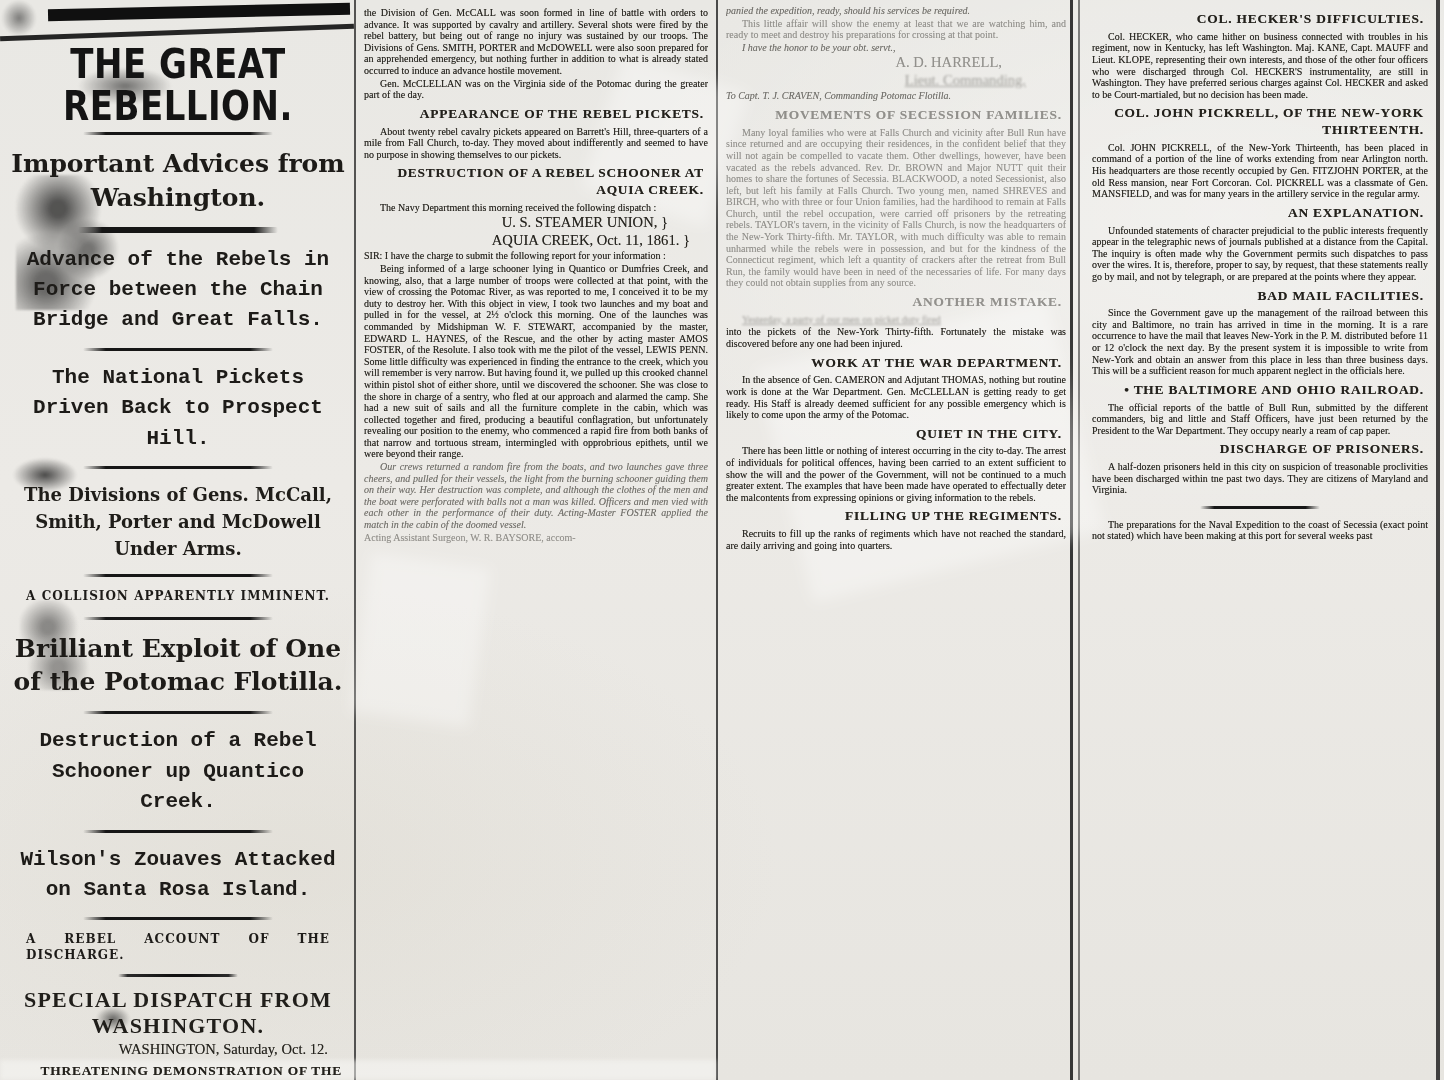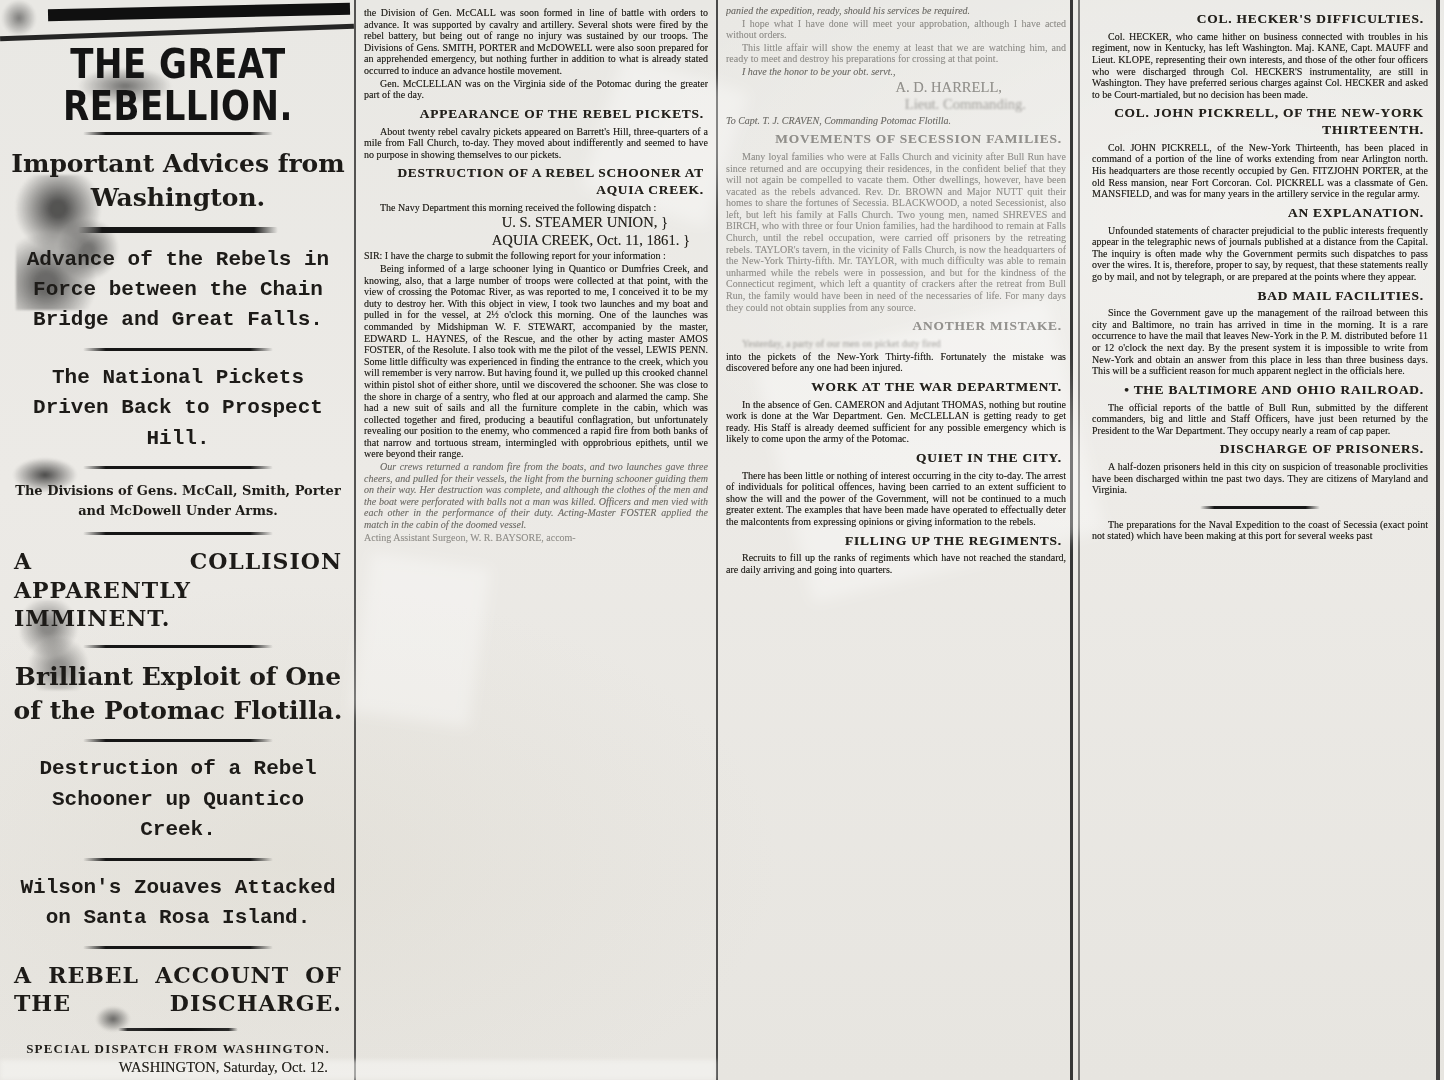--- a/index.html
+++ b/index.html
@@ -21,34 +21,34 @@
   .noind{text-indent:0;}
   .line-right{font-size:14.6px;line-height:1.2;text-align:right;color:#26241f;
         text-shadow:0 0 .5px rgba(40,38,30,.5);}
   .pr18{padding-right:18px;} .pr40{padding-right:40px;} .pr64{padding-right:64px;}
   .subhead{font-family:"Liberation Serif",serif;font-weight:700;font-size:13.4px;
         letter-spacing:.8px;text-align:right;color:#23211c;margin:5px 4px 3px;
         line-height:1.25;text-shadow:0 0 .5px rgba(40,38,30,.5);}
   
   .faded{opacity:.62;filter:blur(.4px);font-style:italic;}
   .faded2{opacity:.45;filter:blur(.7px);}
-  .faded3{opacity:.34;filter:blur(.9px);}
+  .faded3{opacity:.34;filter:blur(.9px);text-decoration:underline;}
   
   .h-xl{font-family:"DejaVu Sans",sans-serif;font-weight:800;font-size:34px;
         letter-spacing:.5px;text-align:center;color:#141414;line-height:1;
         transform:scaleY(1.22);transform-origin:50% 60%;margin:6px 0 12px;}
   .h-lg{font-family:"DejaVu Serif",serif;font-weight:700;font-size:25px;line-height:1.35;
         text-align:center;color:#1d1b18;margin:4px 0;}
   .h-md{font-family:Liberation Mono, monospace;font-weight:700;font-size:21px;line-height:1.45;
         text-align:center;color:#1d1b18;margin:4px 0;}
-  .h-sm{font-family:"DejaVu Serif",serif;font-weight:700;font-size:13px;line-height:1.5;
+  .h-sm{font-family:"DejaVu Serif",serif;font-weight:700;font-size:18px;line-height:1.5;
         text-align:center;color:#1f1d19;margin:4px 0;}
-  .h-caps{font-family:"DejaVu Serif",serif;font-weight:700;font-size:22px;line-height:1.3;
-        letter-spacing:1px;text-align:justify;text-align-last:justify;color:#1d1b18;margin:4px 4px;}
-  .h-caps2{font-family:"Liberation Serif",serif;font-weight:700;font-size:13px;
+  .h-caps{font-family:"DejaVu Serif",serif;font-weight:700;font-size:12px;line-height:1.3;
+        letter-spacing:1px;text-align:justify;text-align-last:justify;color:#1d1b18;margin:4px 16px;}
+  .h-caps2{font-family:"Liberation Serif",serif;font-weight:700;font-size:22px;
         letter-spacing:1.2px;text-align:center;color:#201e1a;margin:6px 0 2px;}
   .rule{height:3px;width:190px;margin:12px auto;border-radius:2px;
         background:linear-gradient(90deg,rgba(17,17,17,0),#161616 12%,#161616 88%,rgba(17,17,17,0));}
   .rule-thick{height:6px;width:200px;}
   .rule-dash{background:linear-gradient(90deg,rgba(17,17,17,0),#2a2a2a 8%,#111 45%,#111 60%,#2a2a2a 92%,rgba(17,17,17,0));height:4px;}
   .rule-short{width:120px;height:3px;margin:10px auto;}
   
   .vsep{position:absolute;top:0;height:1080px;background:#222;}
   .topbar{position:absolute;background:#101010;}
   .smudge{position:absolute;filter:blur(1.2px);}
@@ -125,21 +125,20 @@
       <div class="blk para">The Navy Department this morning received the following dispatch :</div>
       <div class="blk line-right pr40">U. S. STEAMER UNION, }</div>
       <div class="blk line-right pr18">AQUIA CREEK, Oct. 11, 1861.  }</div>
       <div class="blk para noind">SIR: I have the charge to submit the following report for your information :</div>
       <div class="blk para">Being informed of a large schooner lying in Quantico or Dumfries Creek, and knowing, also, that a large number of troops were collected at that point, with the view of crossing the Potomac River, as was reported to me, I conceived it to be my duty to destroy her.  With this object in view, I took two launches and my boat and pulled in for the vessel, at 2½ o'clock this morning.  One of the launches was commanded by Midshipman W. F. STEWART, accompanied by the master, EDWARD L. HAYNES, of the Rescue, and the other by acting master AMOS FOSTER, of the Resolute.  I also took with me the pilot of the vessel, LEWIS PENN.  Some little difficulty was experienced in finding the entrance to the creek, which you will remember is very narrow. But having found it, we pulled up this crooked channel within pistol shot of either shore, until we discovered the schooner.  She was close to the shore in charge of a sentry, who fled at our approach and alarmed the camp.  She had a new suit of sails and all the furniture complete in the cabin, which was collected together and fired, producing a beautiful conflagration, but unfortunately revealing our position to the enemy, who commenced a rapid fire from both banks of that narrow and tortuous stream, intermingled with opprobrious epithets, until we were beyond their range.</div>
       <div class="blk para faded">Our crews returned a random fire from the boats, and two launches gave three cheers, and pulled for their vessels, the light from the burning schooner guiding them on their way.  Her destruction was complete, and although the clothes of the men and the boat were perforated with balls not a man was killed.  Officers and men vied with each other in the performance of their duty.  Acting-Master FOSTER applied the match in the cabin of the doomed vessel.</div>
       <div class="blk para noind faded2">Acting Assistant Surgeon, W. R. BAYSORE, accom-</div>
     </div>
   <div class="col c3">
       <div class="blk para noind faded">panied the expedition, ready, should his services be required.</div>
-      <div class="blk para faded2">I hope what I have done will meet your approbation, although I have acted without orders.</div>
       <div class="blk para faded2">This little affair will show the enemy at least that we are watching him, and ready to meet and destroy his preparations for crossing at that point.</div>
       <div class="blk para faded">I have the honor to be your obt. servt.,</div>
       <div class="blk line-right pr64 faded2">A. D. HARRELL,</div>
       <div class="blk line-right pr40 faded3">Lieut. Commanding.</div>
       <div class="blk para noind faded">To Capt. T. J. CRAVEN, Commanding Potomac Flotilla.</div>
       <div class="blk subhead faded2">MOVEMENTS OF SECESSION FAMILIES.</div>
       <div class="blk para faded2">Many loyal families who were at Falls Church and vicinity after Bull Run have since returned and are occupying their residences, in the confident belief that they will not again be compelled to vacate them.  Other dwellings, however, have been vacated as the rebels advanced.  Rev. Dr. BROWN and Major NUTT quit their homes to share the fortunes of Secessia.  BLACKWOOD, a noted Secessionist, also left, but left his family at Falls Church.  Two young men, named SHREVES and BIRCH, who with three or four Union families, had the hardihood to remain at Falls Church, until the rebel occupation, were carried off prisoners by the retreating rebels.  TAYLOR's tavern, in the vicinity of Falls Church, is now the headquarters of the New-York Thirty-fifth.  Mr. TAYLOR, with much difficulty was able to remain unharmed while the rebels were in possession, and but for the kindness of the Connecticut regiment, which left a quantity of crackers after the retreat from Bull Run, the family would have been in need of the necessaries of life.  For many days they could not obtain supplies from any source.</div>
       <div class="blk subhead faded2">ANOTHER MISTAKE.</div>
       <div class="blk para faded3">Yesterday, a party of our men on picket duty fired</div>
       <div class="blk para noind">into the pickets of the New-York Thirty-fifth. Fortunately the mistake was discovered before any one had been injured.</div>

